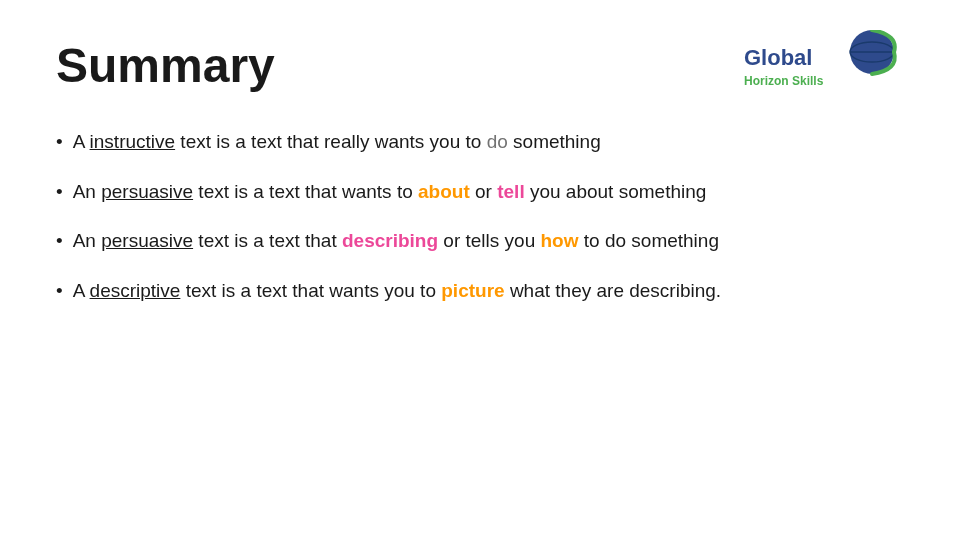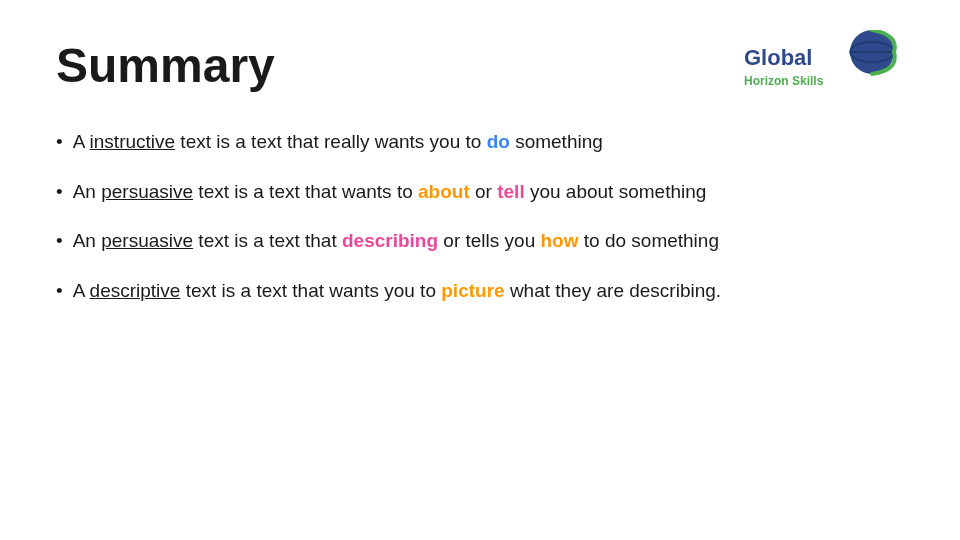--- a/index.html
+++ b/index.html
@@ -72,22 +72,22 @@
 
     .bullet-text {
       flex: 1;
     }
 
     .underline {
       text-decoration: underline;
     }
 
     .green {
-      color: #3b82f6;
-      font-weight: bold;
+      color: #737373;
+      font-weight: normal;
     }
 
     .orange {
       color: #ff9800;
       font-weight: bold;
     }
 
     .lime {
       color: #ec4899;
       font-weight: bold;

